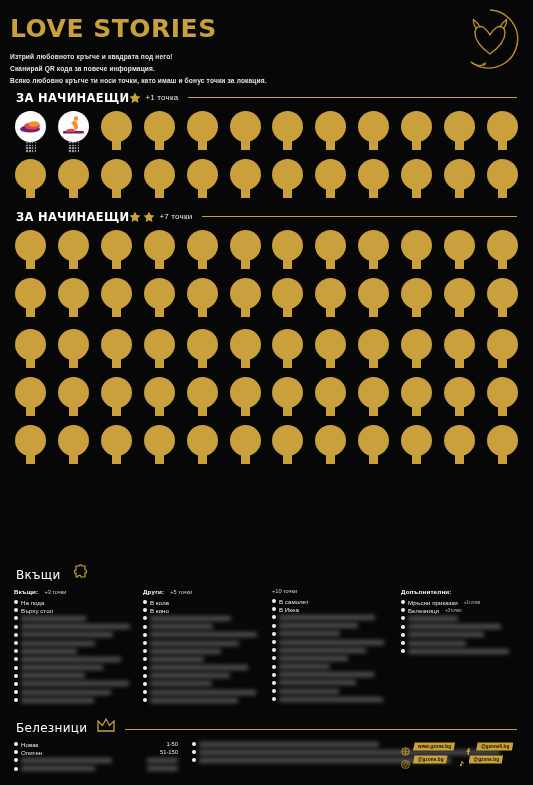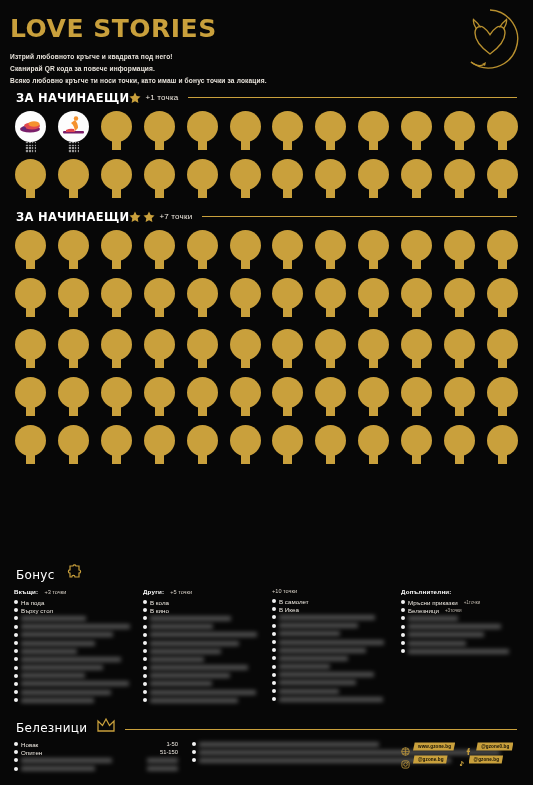--- a/index.html
+++ b/index.html
@@ -525,21 +525,21 @@
             </div>
           </div>
         </div>
       </div>
     </div>
 
   <div class="bottom">
     <div style="display:flex;align-items:flex-end;">
       <div style="flex:0 0 128px;">
         <div class="blk-head">
-          <div class="blk-title">Бонус</div>
+          <div class="blk-title">Вкъщи</div>
           <div class="blk-icon">
             <svg viewBox="0 0 22 20" width="22" height="20">
               <path d="M7 4 h3 a1.6 1.6 0 0 1 3 0 h3 v4 a1.6 1.6 0 0 1 0 3.2 v3.8 h-4
                        a1.6 1.6 0 0 0 -3.2 0 H7 v-4 a1.6 1.6 0 0 1 0 -3.2 z" fill="none" stroke="#c9a03c" stroke-width="1.2"></path>
             </svg>
           </div>
         </div>
       </div>
     </div>
 

